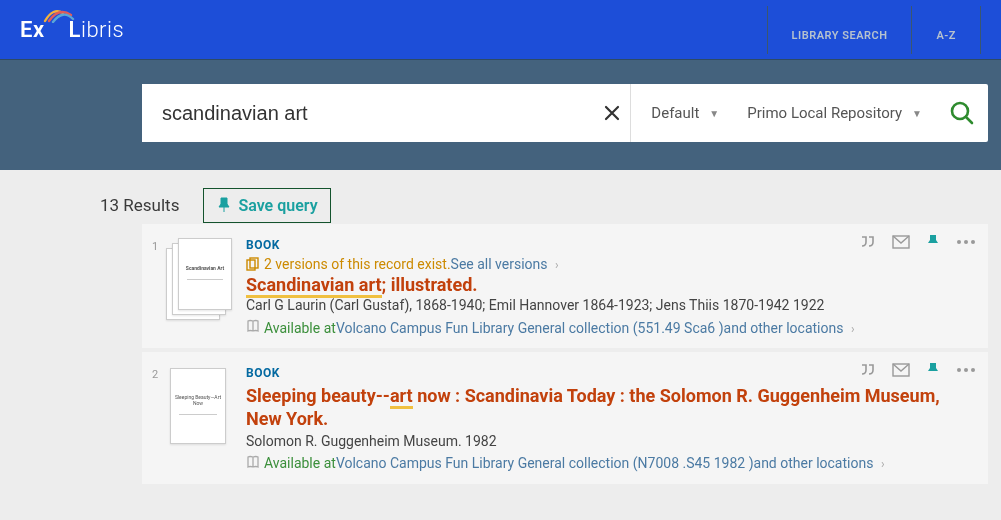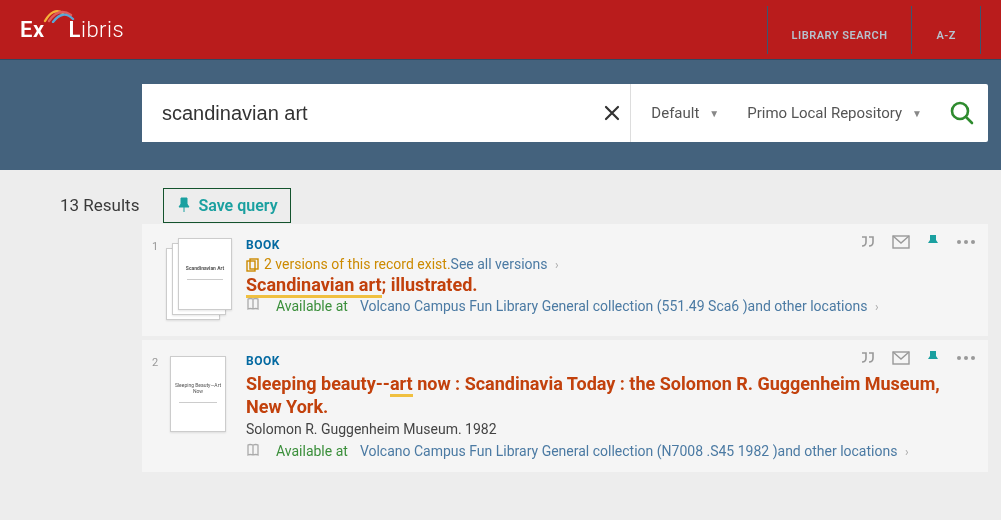--- a/index.html
+++ b/index.html
@@ -8,21 +8,21 @@
     background: #ededed;
     width: 1001px;
     height: 520px;
     overflow: hidden;
     font-size: 14px;
     color: #333;
   }
 
   
   .header {
-    background: #b91c1c;
+    background: #1d4ed8;
     height: 60px;
     display: flex;
     align-items: center;
     padding: 0 20px;
     border-bottom: 1px solid #2e4a63;
   }
   .logo {
     display: flex;
     align-items: baseline;
     color: #fff;
@@ -109,21 +109,21 @@
     height: 100%;
     display: flex;
     align-items: center;
     justify-content: center;
     cursor: pointer;
   }
 
   
   .results-header {
     width: 846px;
-    margin-left: 60px;
+    margin-left: 100px;
     height: 54px;
     display: flex;
     align-items: center;
     padding-top: 16px;
     text-align: center;
   }
   .results-count {
     font-size: 17px;
     color: #3a3a3a;
     margin-right: 24px;
@@ -204,21 +204,21 @@
     font-weight: 700;
     color: #0369a1;
     letter-spacing: 0.5px;
     margin-bottom: 4px;
   }
   .versions-line {
     font-size: 14px;
     color: #cc8a00;
     margin-bottom: 2px;
     display: flex;
-    align-items: flex-end;
+    align-items: center;
   }
   .versions-line .see-all {
     color: #4b7aa3;
     cursor: pointer;
   }
   .title-line {
     font-size: 18px;
     font-weight: 700;
     color: #c2410c;
     margin-bottom: 2px;
@@ -230,21 +230,21 @@
   .author-line {
     font-size: 14px;
     color: #444;
     margin-bottom: 6px;
   }
   .avail-line {
     font-size: 14px;
     color: #3b8f3b;
     display: flex;
     align-items: center;
-    gap: 12px;
+    gap: 0;
   }
   .avail-line .book-icon { color: #aaa; margin-right: 4px; }
   .avail-link {
     color: #4b7aa3;
     cursor: pointer;
   }
   .chev-right {
     margin-left: 4px;
     font-size: 12px;
     color: #aaa;
@@ -336,20 +336,21 @@
       </svg>
       <span>2 versions of this record exist.</span>
       <span class="see-all">
         <span>See all versions</span>
         <span class="chev-right">›</span>
       </span>
     </div>
     <div class="title-line">
       <span class="title-hl">Scandinavian art</span><span>; illustrated.</span>
     </div>
+    <div class="author-line">Carl G Laurin (Carl Gustaf), 1868-1940; Emil Hannover 1864-1923; Jens Thiis 1870-1942 1922</div>
     <div class="avail-line">
       <span class="book-icon">
         <svg width="14" height="14" viewBox="0 0 14 14">
             <path d="M2 2 Q4 1 7 2 Q10 1 12 2 L12 12 Q10 11 7 12 Q4 11 2 12 Z M7 2 L7 12" fill="none" stroke="#aaa" stroke-width="1.3"></path>
           </svg>
       </span>
       <span>Available at</span>
       <span class="avail-link">
         <span>Volcano Campus Fun Library General collection (551.49 Sca6 )and other locations</span>
         <span class="chev-right">›</span>

